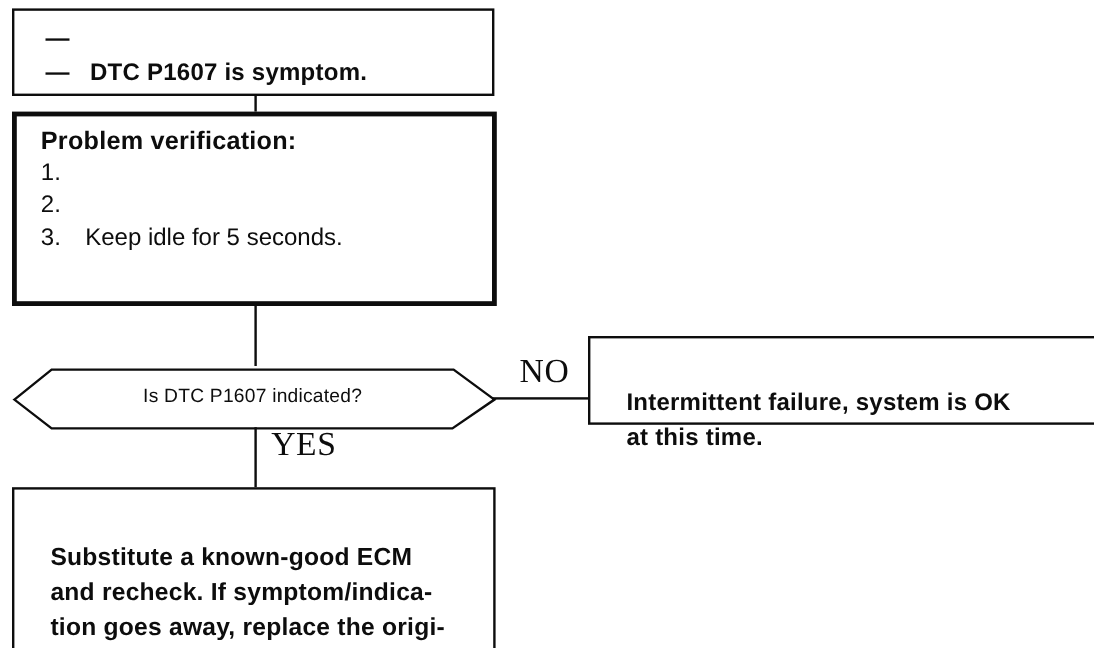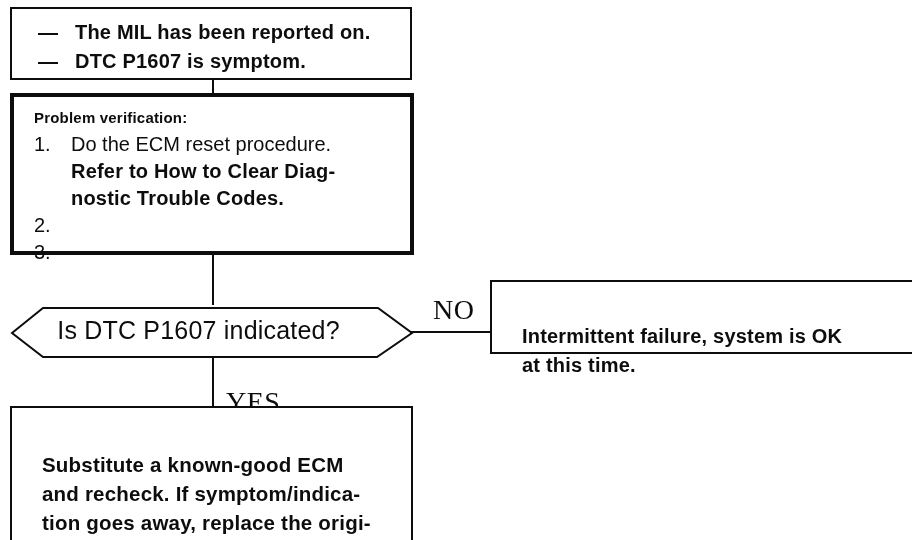--- a/index.html
+++ b/index.html
@@ -41,21 +41,21 @@
     flex: 0 0 37px;
   }
 
   
   .verify-box {
     left: 10px; top: 93px; width: 404px; height: 162px;
     padding: 7px 8px 0 20px;
   }
   .verify-heading {
     font-weight: bold;
-    font-size: 15px;
+    font-size: 21px;
     line-height: 27px;
     letter-spacing: 0.2px;
   }
   .step {
     display: flex;
     font-size: 20px;
     line-height: 27px;
   }
   .step .num {
     width: 37px;
@@ -76,38 +76,38 @@
   }
 
   
   .hex-svg {
     position: absolute;
     left: 6px; top: 303px;
     width: 412px; height: 58px;
   }
   .hex-label {
     position: absolute;
-    left: 31px; top: 306px;
+    left: 43px; top: 306px;
     width: 335px; height: 49px;
     display: flex;
     align-items: center;
     justify-content: center;
-    font-size: 25px;
+    font-size: 16px;
     letter-spacing: 0.2px;
   }
 
   
   .branch-label {
     position: absolute;
     font-size: 28px;
     letter-spacing: 0.5px;
     font-family: Liberation Serif, serif;
   }
   .label-no  { left: 433px; top: 294px; }
-  .label-yes { left: 226px; top: 386px; }
+  .label-yes { left: 226px; top: 355px; }
 
   
   .no-box {
     left: 490px; top: 280px; width: 476px; height: 74px;
     padding: 11px 10px 0 30px;
     font-weight: bold;
     font-size: 20px;
     line-height: 29px;
     white-space: pre-line;
     letter-spacing: 0.2px;
@@ -123,45 +123,40 @@
   }
 </style>
 </head>
 <body>
 
 <div class="stage">
 
   <div class="box start-box">
     <div class="start-row">
       <span class="dash">—</span>
-      <span>The MIL has been reported on.</span>
     </div>
     <div class="start-row">
       <span class="dash">—</span>
       <span>DTC P1607 is symptom.</span>
     </div>
   </div>
 
   <div class="conn" style="left:212px; top:79px; width:2px; height:15px;"></div>
 
   <div class="box thick verify-box">
     <div class="verify-heading">Problem verification:</div>
     <div class="step">
       <span class="num">1.</span>
-      <span class="step-body">
-        <span>Do the ECM reset procedure.</span>
-        <span class="ref">Refer to How to Clear Diag-
-nostic Trouble Codes.</span>
-      </span>
     </div>
     <div class="step">
       <span class="num">2.</span>
     </div>
     <div class="step">
       <span class="num">3.</span>
+      <span class="step-body">Keep idle for 5 seconds.</span>
     </div>
   </div>
 
   <div class="conn" style="left:212px; top:255px; width:2px; height:50px;"></div>
 
   <svg class="hex-svg" viewBox="0 0 412 58" xmlns="http://www.w3.org/2000/svg">
     <polygon points="6,30 37,5 372,5 406,30 371,54 37,54" fill="#ffffff" stroke="#0d0d0d" stroke-width="2"></polygon>
   </svg>
   <div class="hex-label">Is DTC P1607 indicated?</div>
 

